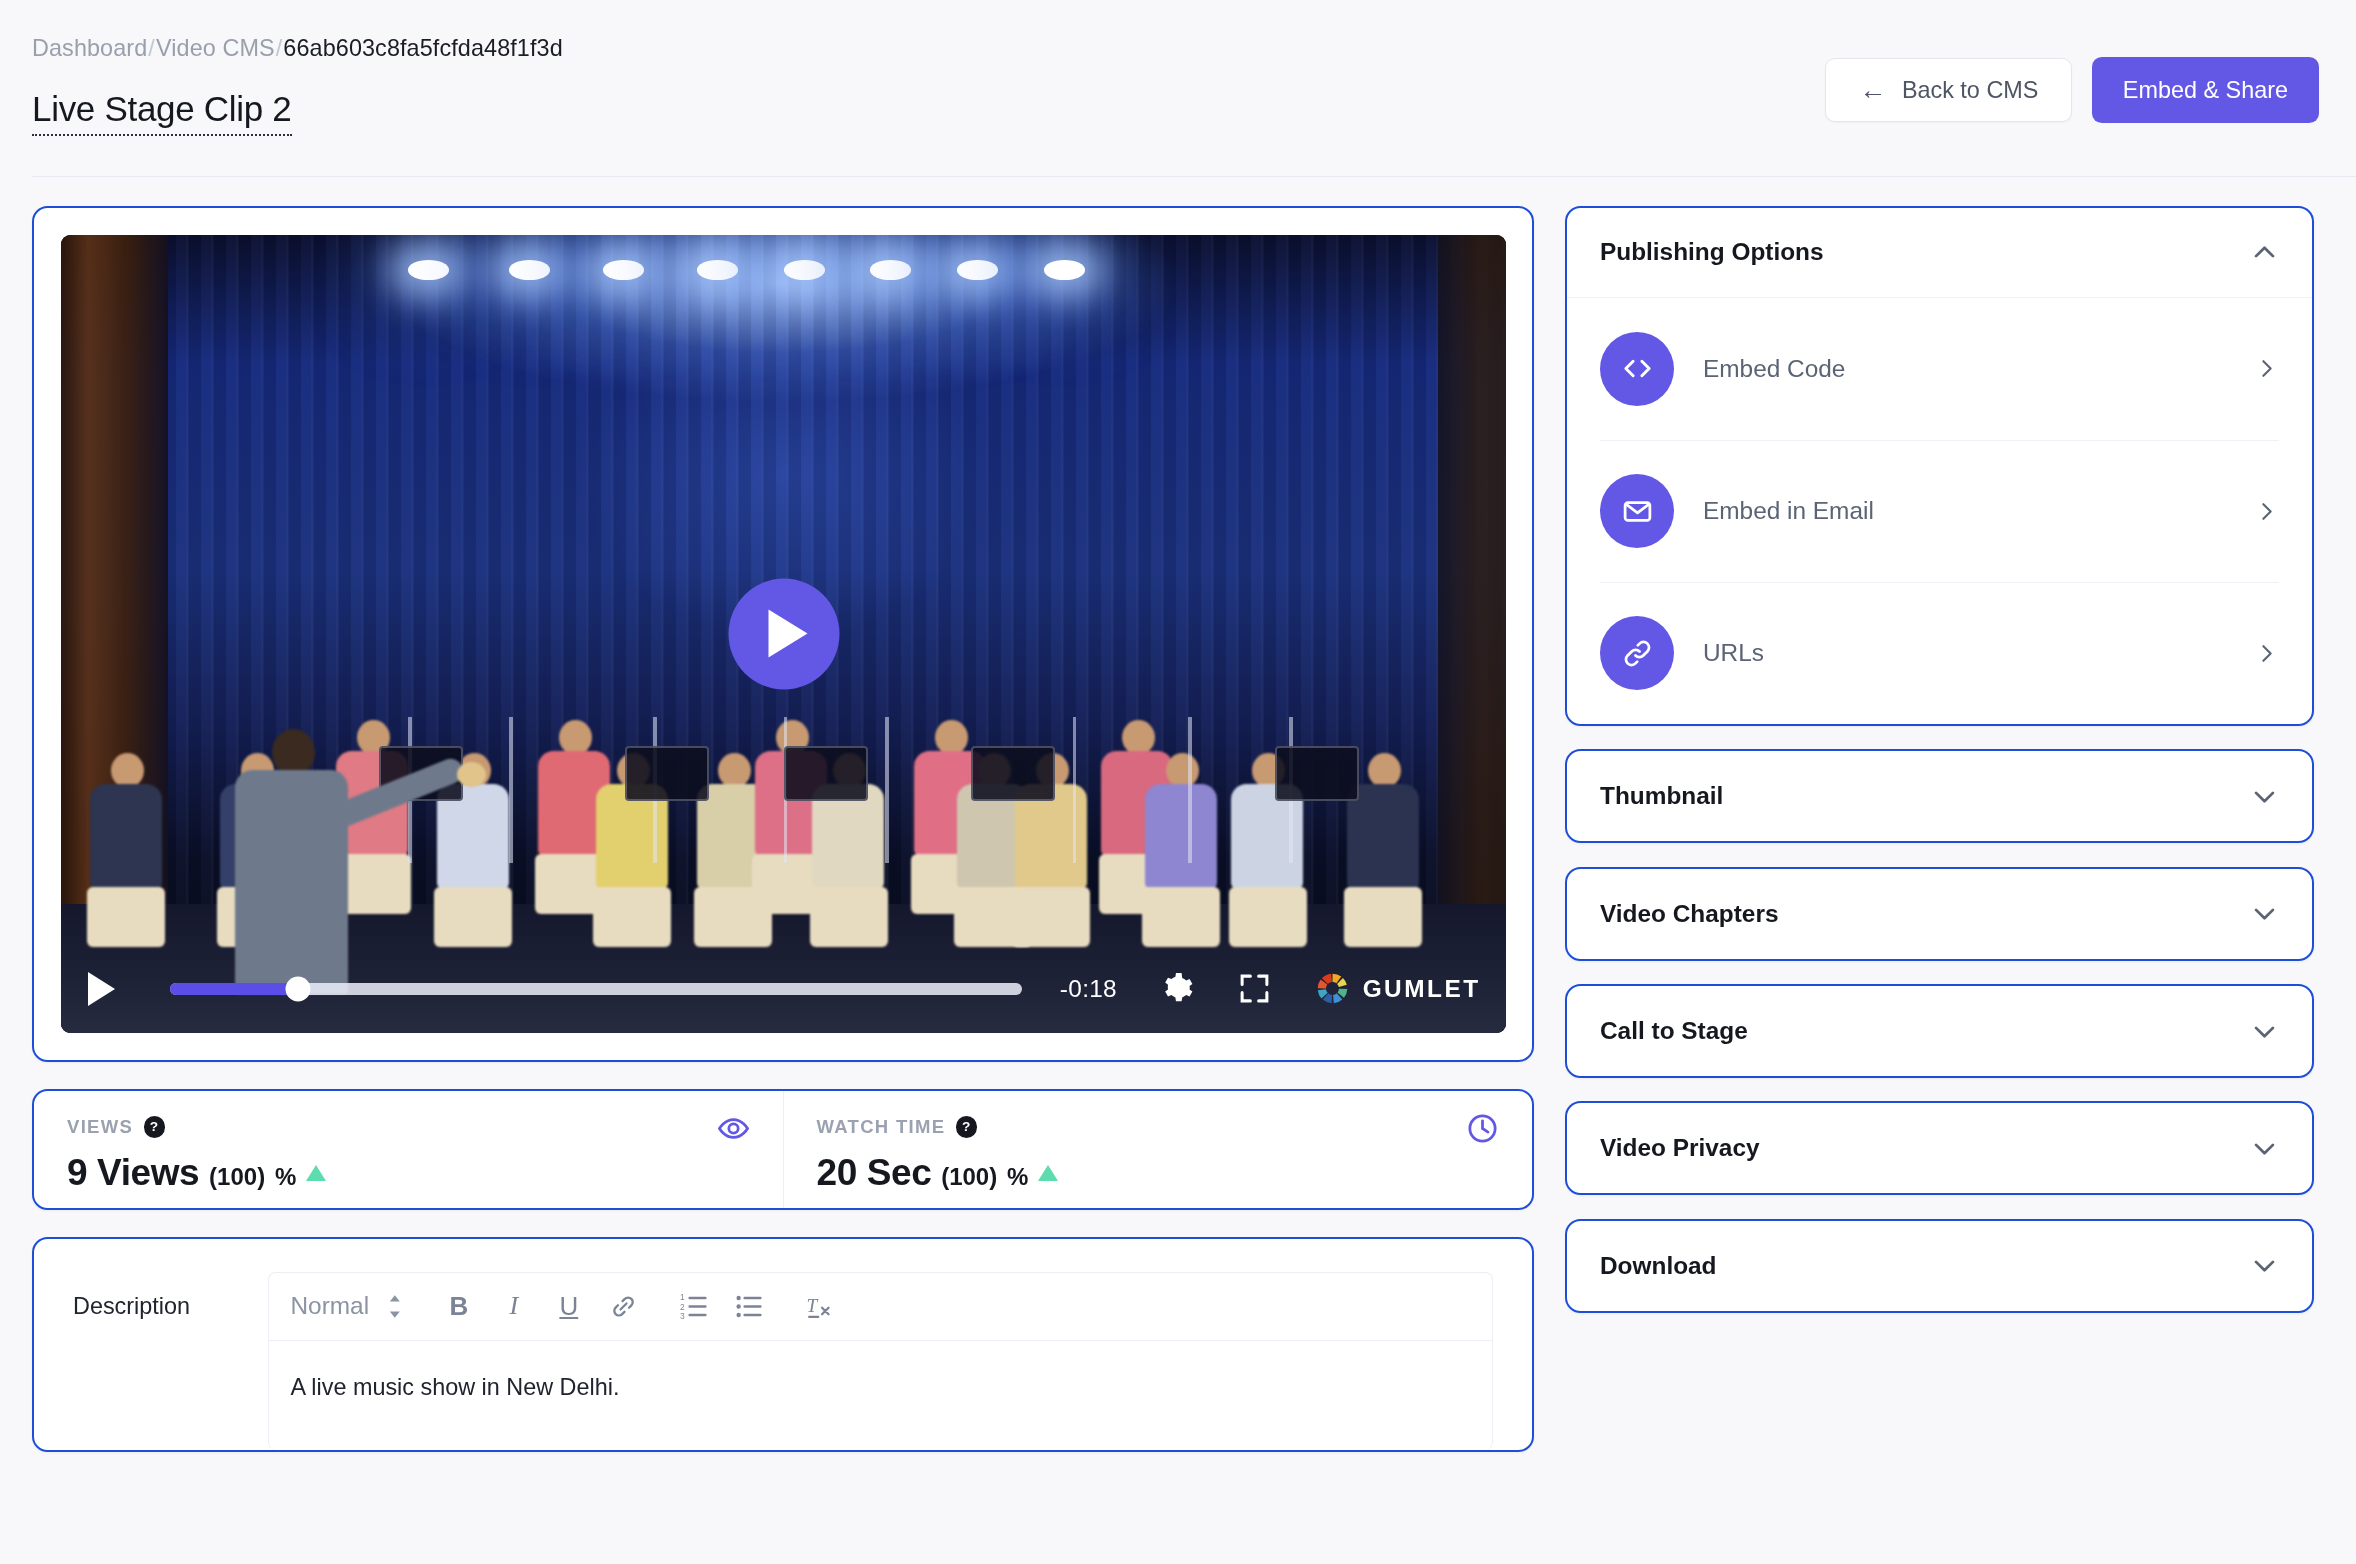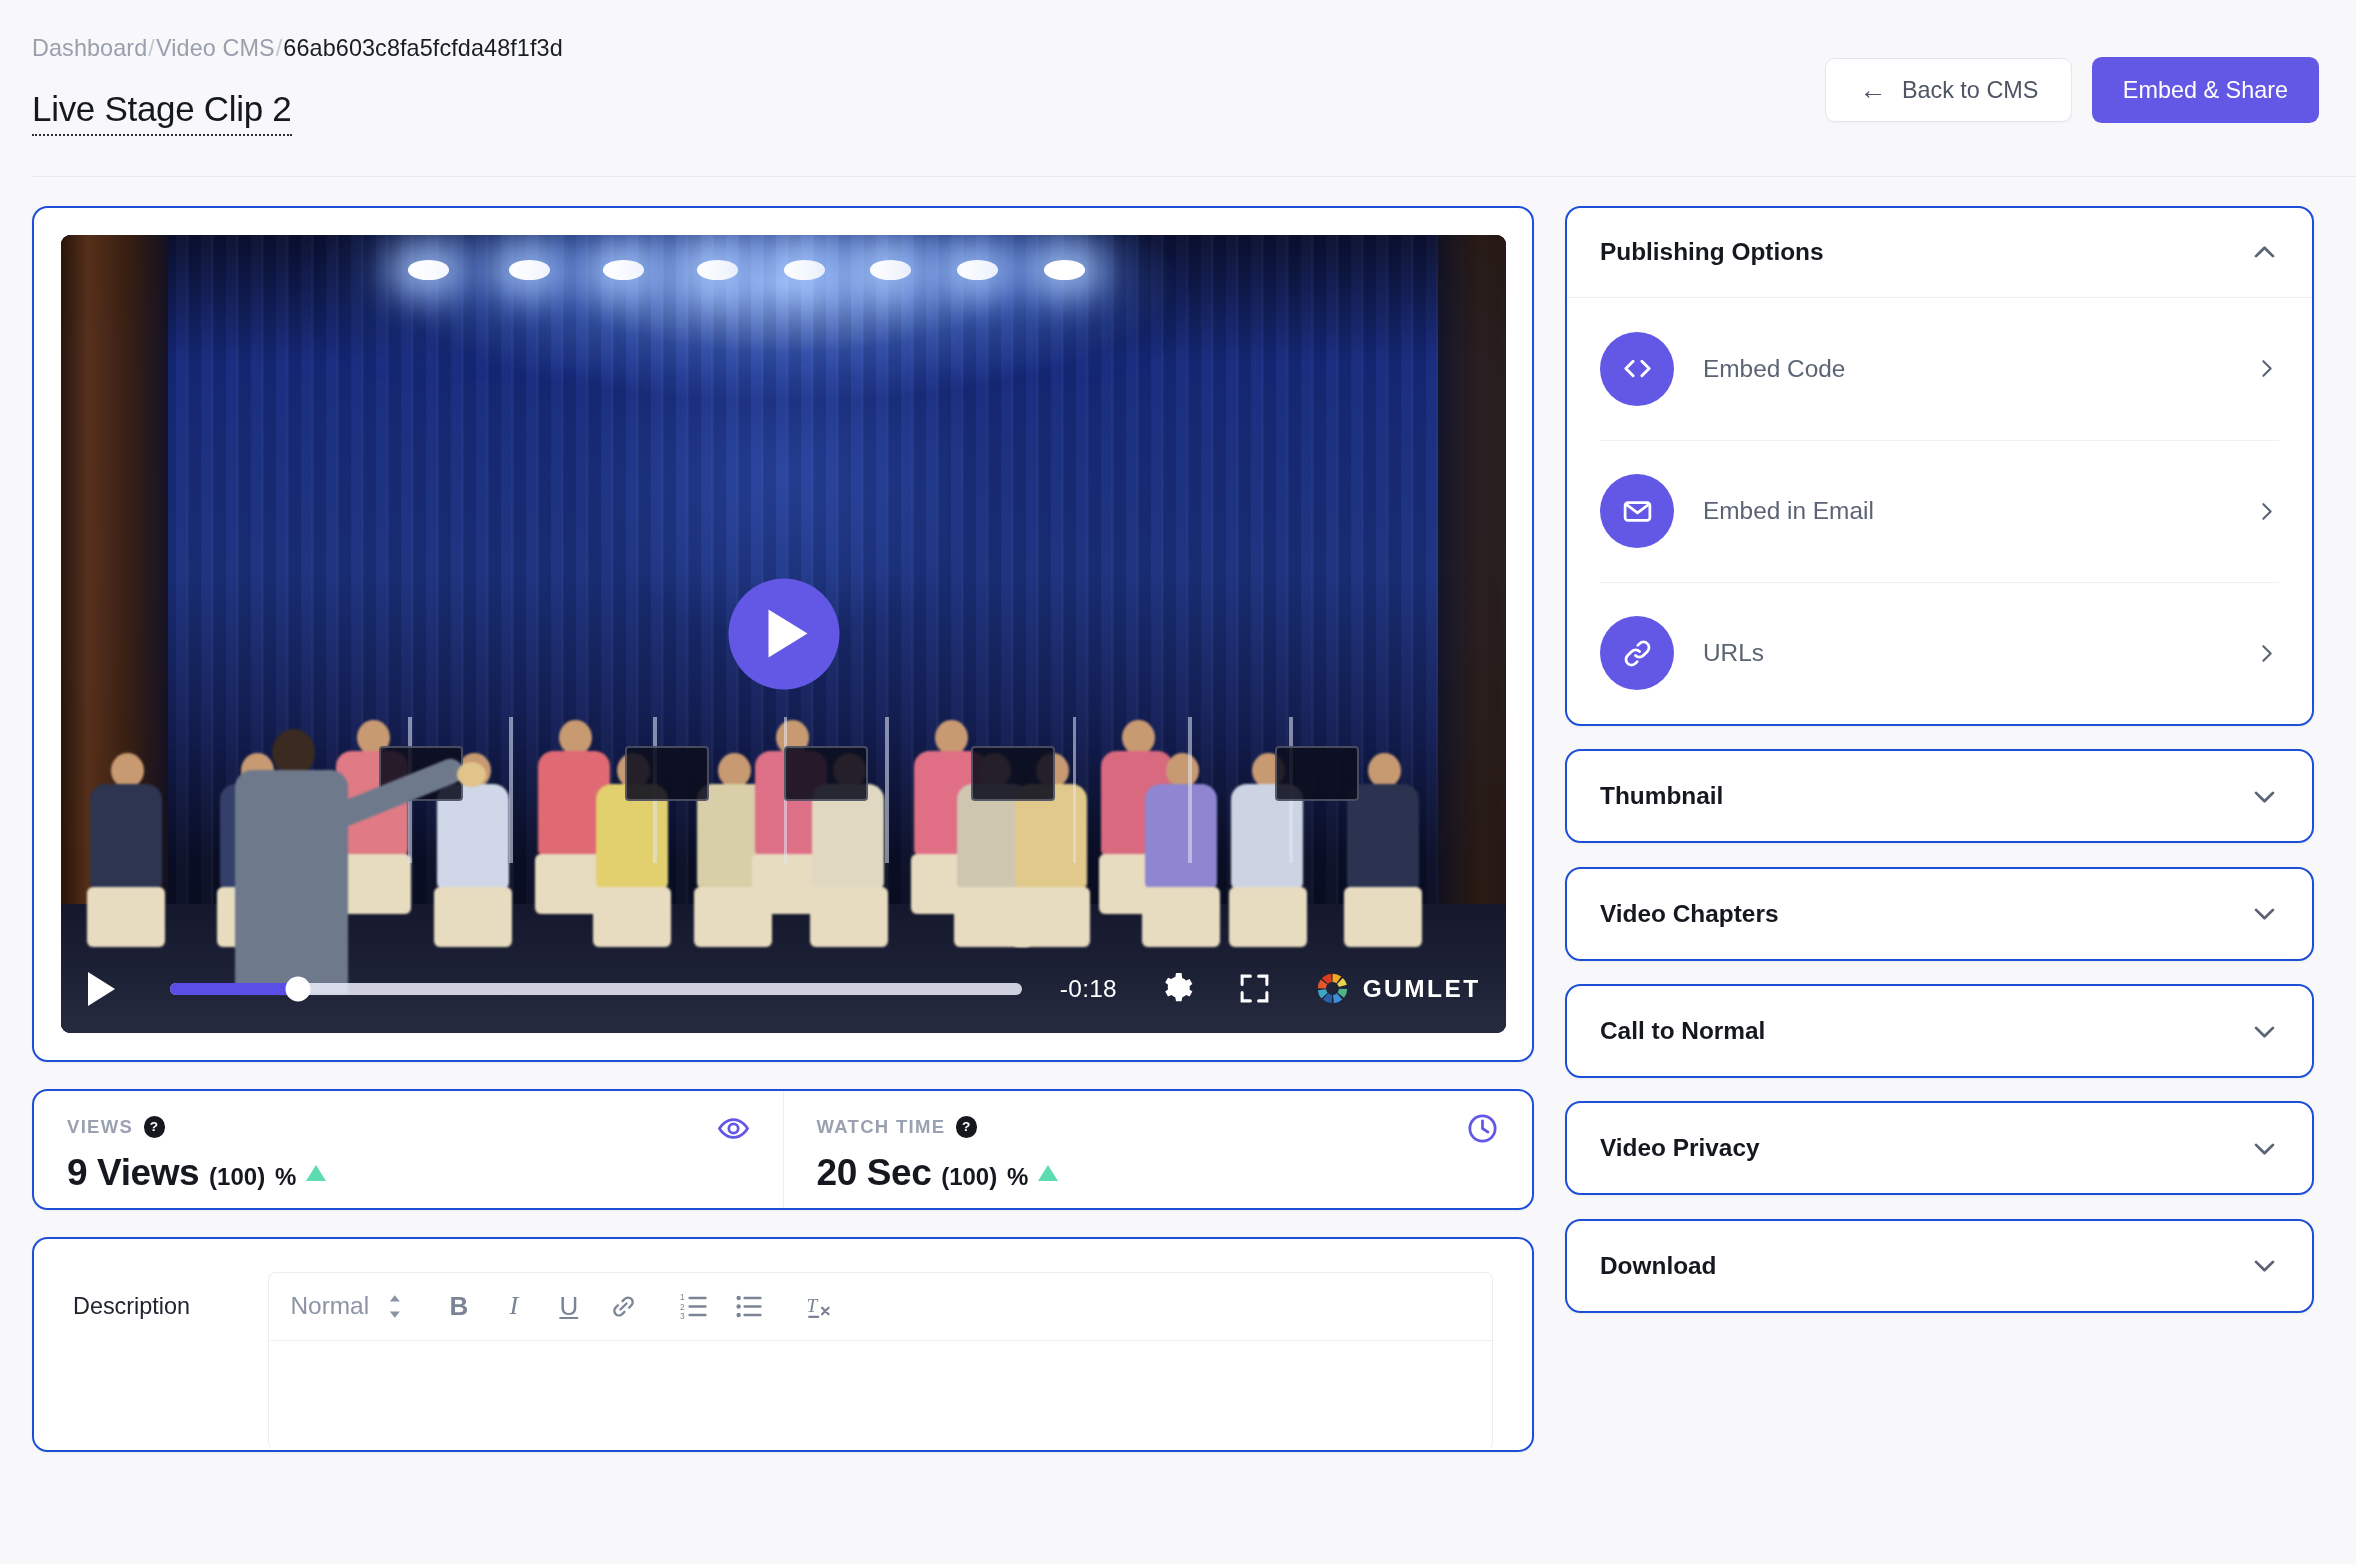--- a/index.html
+++ b/index.html
@@ -513,20 +513,21 @@
               <g fill="#7b8496" font-family="Liberation Serif">
                   <text x="2" y="16" font-size="15" font-style="italic">T</text>
                 </g>
               <g stroke="#7b8496" stroke-width="1.8" stroke-linecap="round">
                   <path d="M14 13l5 5M19 13l-5 5M4 20h7"></path>
                 </g>
             </svg>
           </div>
         </div>
 
+        <div class="desc-body">A live music show in New Delhi.</div>
       </div>
     </div>
   </div>
 
   <div class="col-side">
 
     <div class="card panel">
       <div class="panel-head pub-sep" style="border-top:none;border-bottom:1px solid #f0f1f6">
         <span class="panel-title">Publishing Options</span>
         <svg width="29" height="29" viewBox="0 0 24 24">
@@ -596,21 +597,21 @@
       <div class="panel-head">
         <span class="panel-title">Video Chapters</span>
         <svg width="29" height="29" viewBox="0 0 24 24">
             <path d="M5 9l7 7 7-7" fill="none" stroke="#5b6474" stroke-width="2.3" stroke-linecap="round" stroke-linejoin="round"></path>
           </svg>
       </div>
     </div>
 
     <div class="card panel">
       <div class="panel-head">
-        <span class="panel-title">Call to Normal</span>
+        <span class="panel-title">Call to Stage</span>
         <svg width="29" height="29" viewBox="0 0 24 24">
             <path d="M5 9l7 7 7-7" fill="none" stroke="#5b6474" stroke-width="2.3" stroke-linecap="round" stroke-linejoin="round"></path>
           </svg>
       </div>
     </div>
 
     <div class="card panel">
       <div class="panel-head">
         <span class="panel-title">Video Privacy</span>
         <svg width="29" height="29" viewBox="0 0 24 24">

